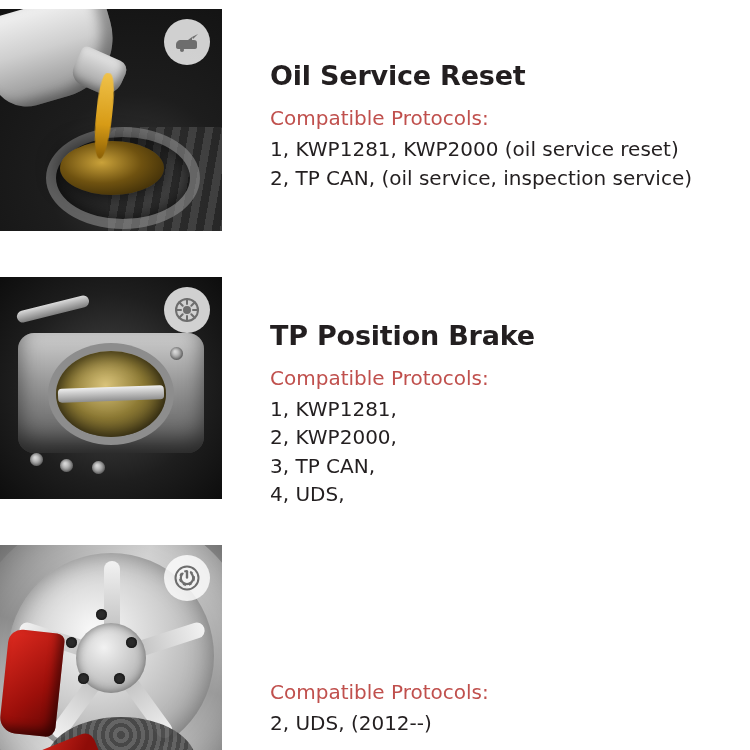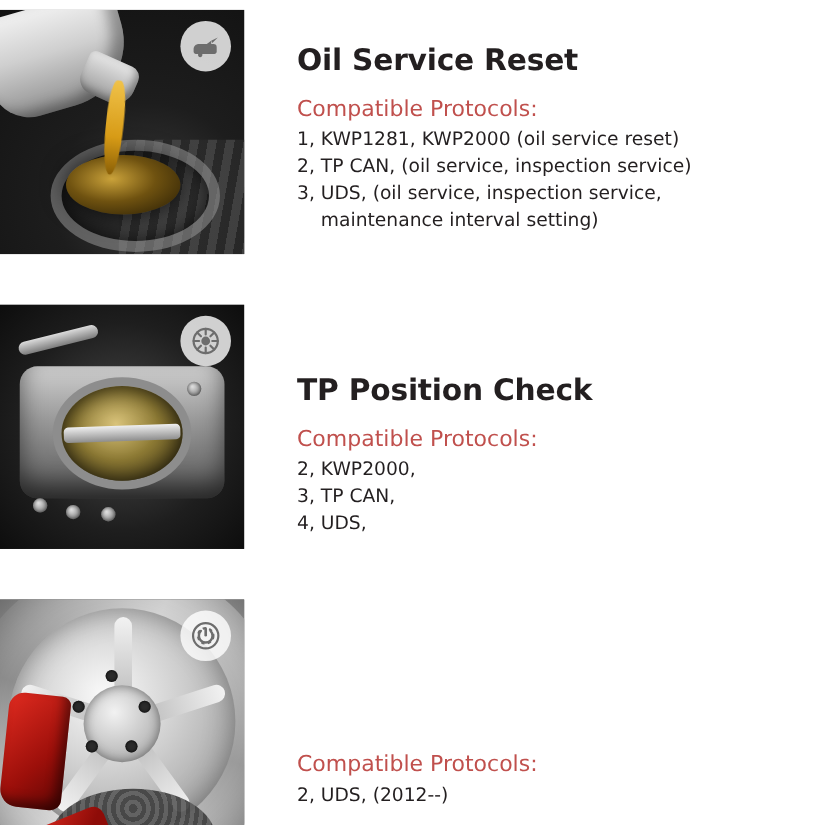--- a/index.html
+++ b/index.html
@@ -79,21 +79,21 @@
     color: #c0504d;
     margin: 0 0 4px 0;
     line-height: 1.3;
   }
   .proto-list {
     margin: 0;
     padding: 0;
     list-style: none;
   }
   .proto-list li {
-    font-size: 17px;
+    font-size: 20px;
     color: #231f20;
     line-height: 1.42;
     white-space: pre-wrap;
   }
 
   
   .feature.f1 .text { padding-top: 12px; }
   .feature.f2 .text { padding-top: 52px; }
   .feature.f3 .text { padding-top: 104px; }
 
@@ -287,22 +287,20 @@
           <path d="M7 22c0 1.1.9 2 2 2s2-.9 2-2-2-4-2-4-2 2.9-2 4z" fill="#6d6d6d"></path>
         </svg>
       </div>
     </div>
     <div class="text">
       <h2 class="title">Oil Service Reset</h2>
       <p class="subtitle">Compatible Protocols:</p>
       <ul class="proto-list">
         <li>1, KWP1281, KWP2000 (oil service reset)</li>
         <li>2, TP CAN, (oil service, inspection service)</li>
-        <li>3, UDS, (oil service, inspection service,
-    maintenance interval setting)</li>
       </ul>
     </div>
   </div>
 
   <div class="feature f2">
     <div class="thumb">
       <div class="photo tp-bg">
         <div class="tp-body"></div>
         <div class="tp-bore"></div>
         <div class="tp-plate"></div>
@@ -314,23 +312,24 @@
       </div>
       <div class="badge">
         <svg width="28" height="28" viewBox="0 0 28 28" aria-hidden="true">
           <circle cx="14" cy="14" r="11" fill="none" stroke="#6d6d6d" stroke-width="2"></circle>
           <circle cx="14" cy="14" r="4" fill="#6d6d6d"></circle>
           <path d="M14 3v5M14 20v5M3 14h5M20 14h5M6.2 6.2l3.5 3.5M18.3 18.3l3.5 3.5M21.8 6.2l-3.5 3.5M9.7 18.3l-3.5 3.5" stroke="#6d6d6d" stroke-width="2" stroke-linecap="round"></path>
         </svg>
       </div>
     </div>
     <div class="text">
-      <h2 class="title">TP Position Check</h2>
+      <h2 class="title">TP Position Brake</h2>
       <p class="subtitle">Compatible Protocols:</p>
       <ul class="proto-list">
+        <li>1, KWP1281,</li>
         <li>2, KWP2000,</li>
         <li>3, TP CAN,</li>
         <li>4, UDS,</li>
       </ul>
     </div>
   </div>
 
   <div class="feature f3">
     <div class="thumb">
       <div class="photo epb-bg">

